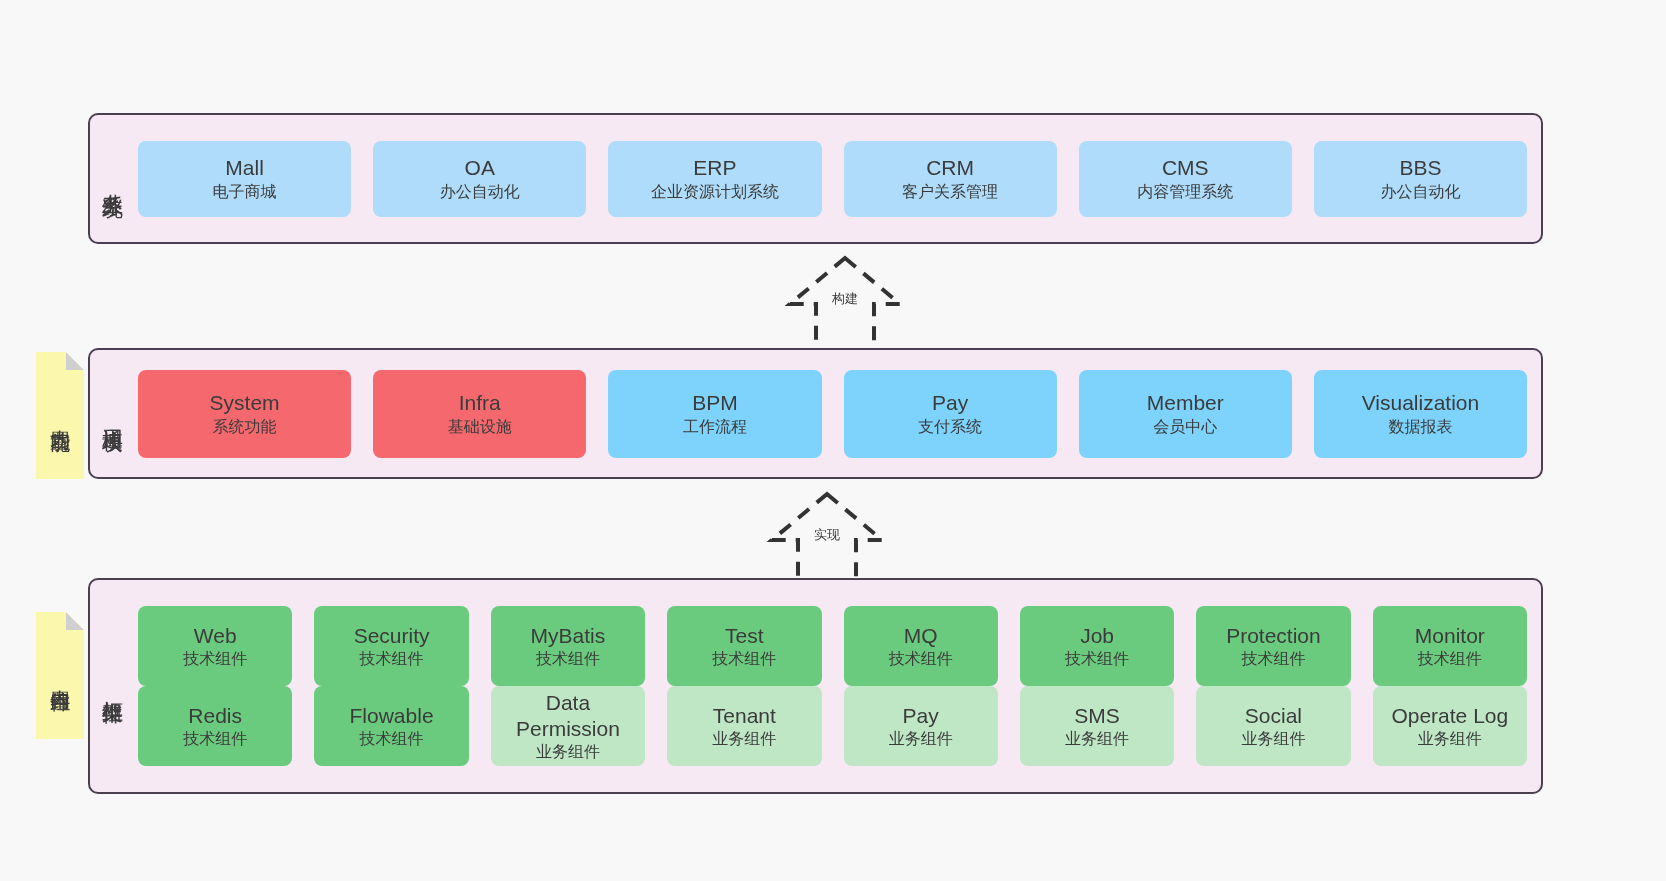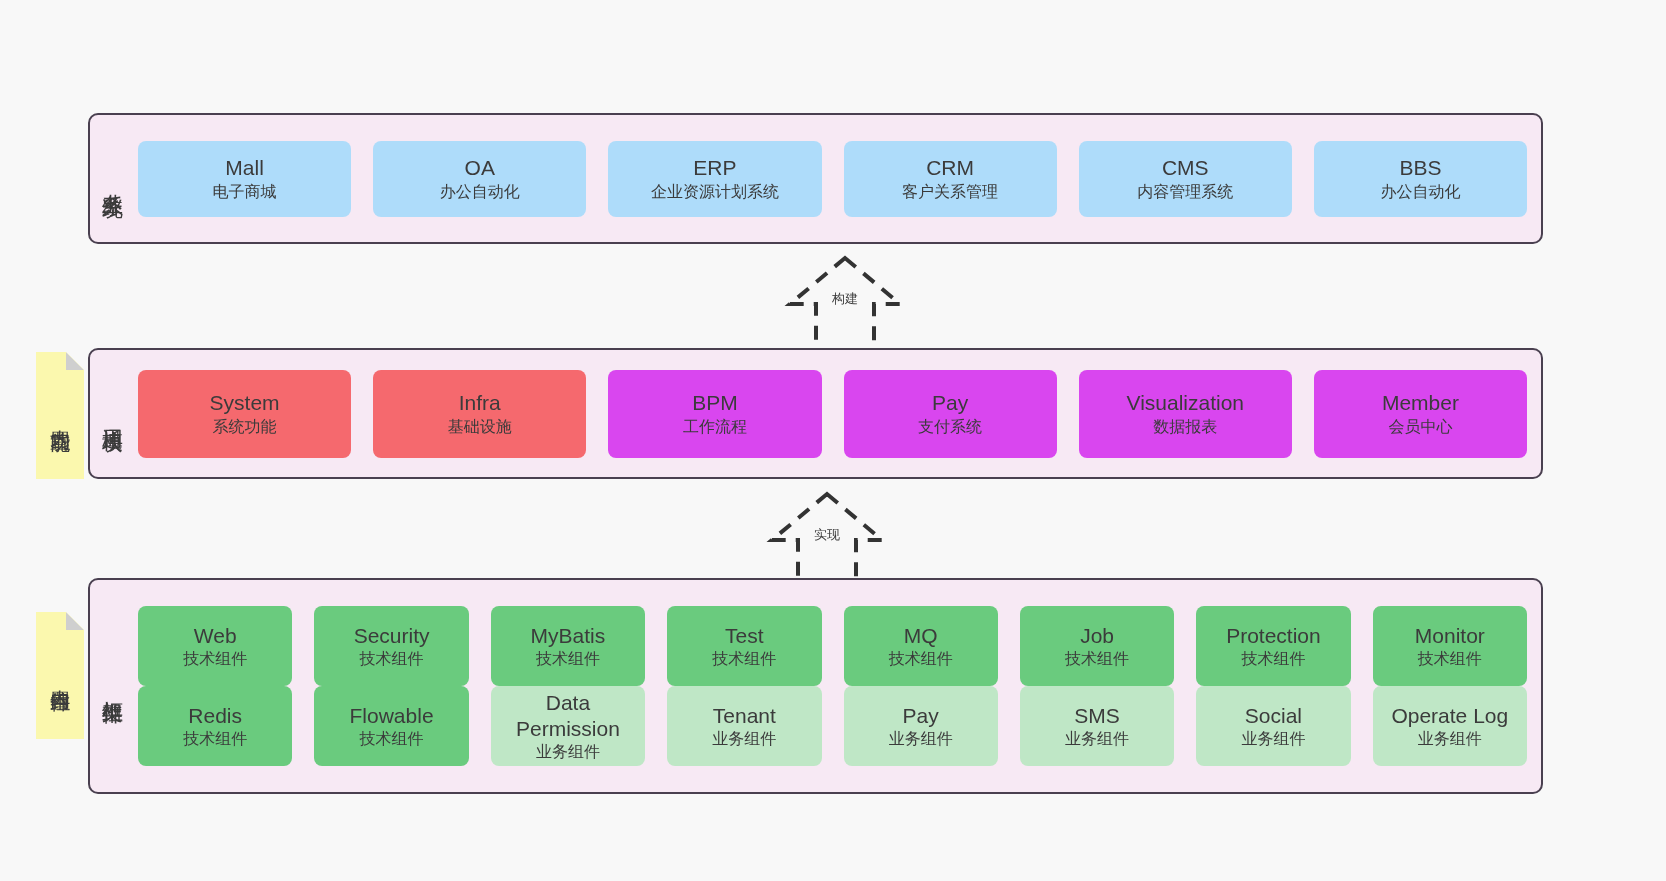--- a/index.html
+++ b/index.html
@@ -78,21 +78,21 @@
     line-height: 1.25;
     box-sizing: border-box;
     padding: 4px 6px;
   }
   .card .t1 { font-size: 21px; }
   .card .t2 { font-size: 16px; }
 
   
   .c-blue        { background: #AEDCFA; }
   .c-red         { background: #F5696E; }
-  .c-pink        { background: #d946ef; }
+  .c-pink        { background: #7dd3fc; }
   .c-green       { background: #6ACB7E; }
   .c-green-light { background: #BFE7C6; }
 
   
   #layer-business { left: 88px;  top: 113px; width: 1455px; height: 131px; }
   #layer-business .row  { height: 76px; }
 
   #layer-modules  { left: 88px;  top: 348px; width: 1455px; height: 131px; }
   #layer-modules .row   { height: 88px; }
 
@@ -223,26 +223,26 @@
         </div>
         <div class="card c-pink">
           <span class="t1">BPM</span>
           <span class="t2">工作流程</span>
         </div>
         <div class="card c-pink">
           <span class="t1">Pay</span>
           <span class="t2">支付系统</span>
         </div>
         <div class="card c-pink">
+          <span class="t1">Member</span>
+          <span class="t2">会员中心</span>
+        </div>
+        <div class="card c-pink">
           <span class="t1">Visualization</span>
           <span class="t2">数据报表</span>
-        </div>
-        <div class="card c-pink">
-          <span class="t1">Member</span>
-          <span class="t2">会员中心</span>
         </div>
       </div>
     </div>
   </div>
 
   <div class="arrow-group" id="arrow-impl">
     <svg viewBox="0 0 190 102">
       <path d="M 95 6 L 150 52 L 124 52 L 124 100 L 66 100 L 66 52 L 40 52 Z" fill="none" stroke="#333333" stroke-width="4" stroke-dasharray="14 10" stroke-linejoin="miter"></path>
     </svg>
     <span class="arrow-label">实现</span>

